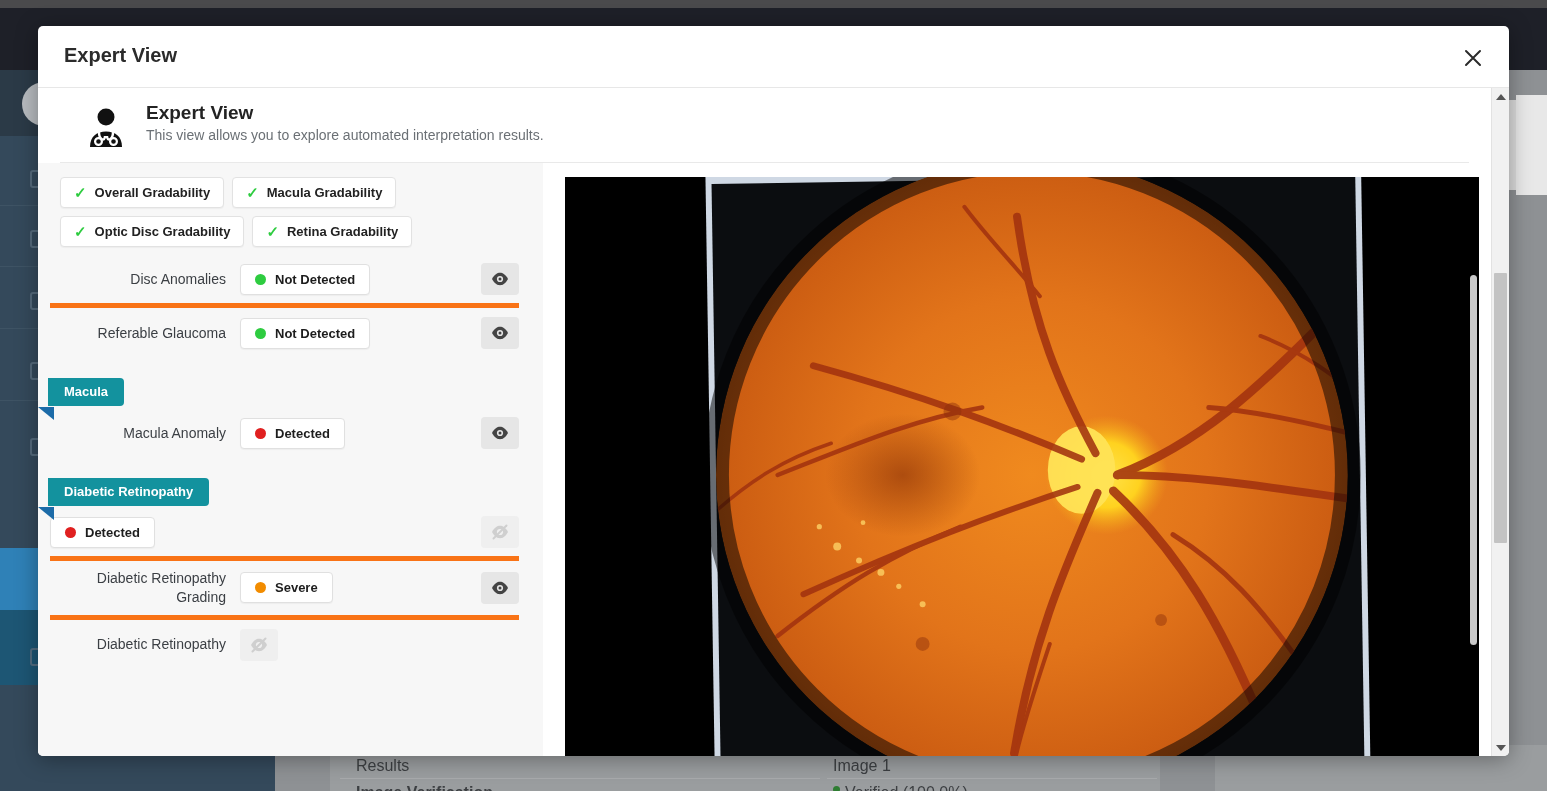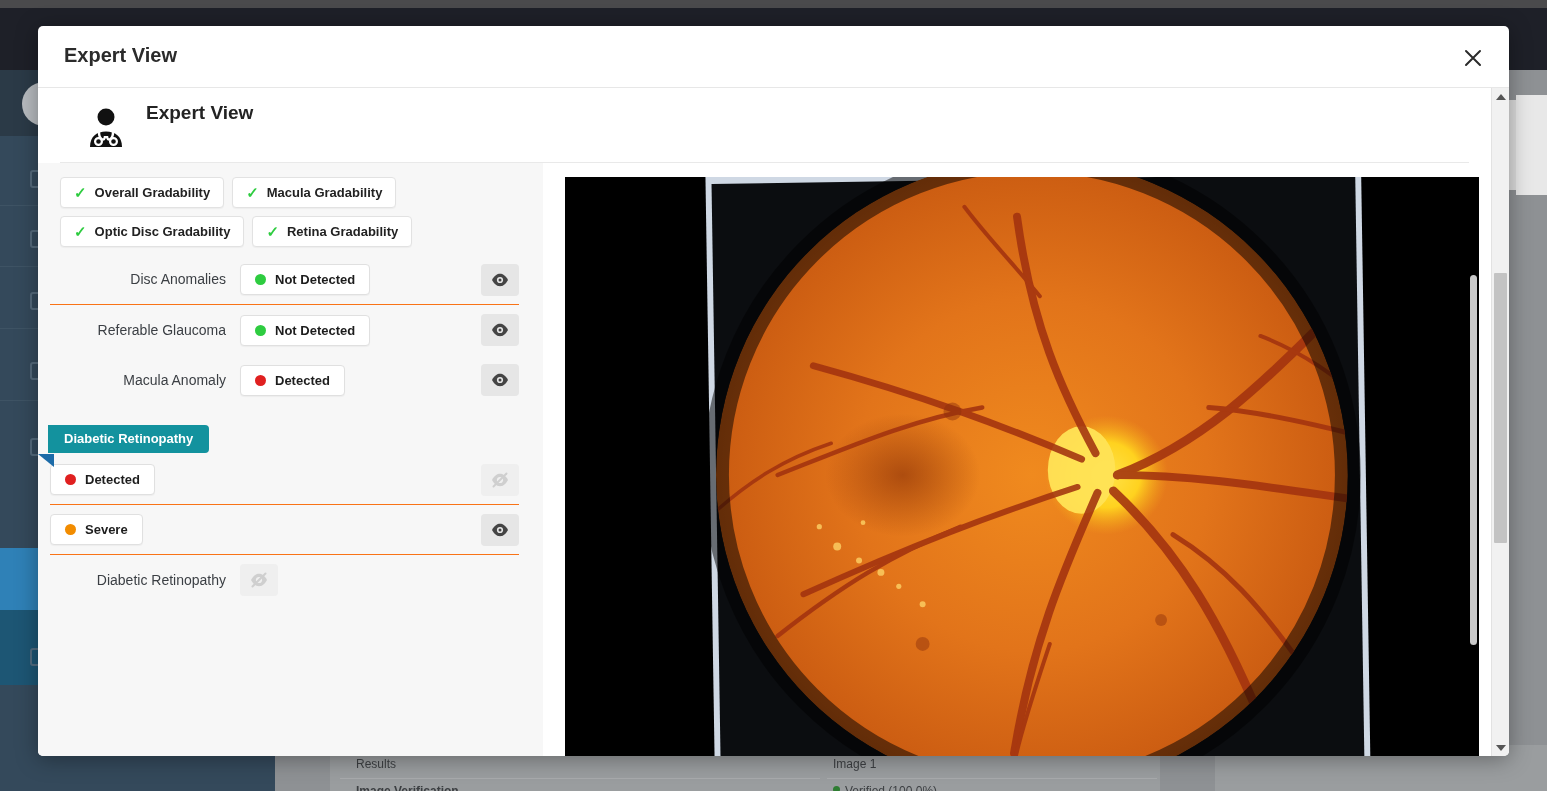--- a/index.html
+++ b/index.html
@@ -50,21 +50,21 @@
   }
   .signout-label {
     position:absolute; left:74px; top:14px;
     font-size:20px; color:#8fa3b0;
   }
 
   .bg-panel-a { position:absolute; left:330px; top:745px; width:500px; height:46px; background:#9a9d9f; }
   .bg-panel-b { position:absolute; left:827px; top:745px; width:333px; height:46px; background:#9a9d9f; }
   .bg-panel-c { position:absolute; left:1215px; top:745px; width:332px; height:46px; background:#9a9d9f; }
   .bg-label {
-    position:absolute; font-size:12px; color:#3c3f42;
+    position:absolute; font-size:16px; color:#3c3f42;
   }
   .bg-label-bold { font-weight:bold; }
   .bg-rule { position:absolute; height:1px; background:#a8abad; }
   .bg-dot {
     position:absolute; width:7px; height:7px; border-radius:50%; background:#2e7d32;
   }
   .bg-right-card {
     position:absolute; left:1516px; top:95px; width:31px; height:100px;
     background:#e8e8e8;
   }
@@ -155,21 +155,21 @@
     width:0; height:0;
     border-top:13px solid #1c6ba8;
     border-left:16px solid transparent;
   }
 
   
   .rows { padding:0 24px 0 12px; }
   .row {
     display:flex; align-items:center;
     min-height:50px;
-    border-bottom:1px solid #f97316;
+    border-bottom:5px solid #f97316;
     padding:8px 0;
   }
   .row:last-child { border-bottom:none; }
   .row.alert { background:#fdf1f1; border-bottom-color:#f6e3e3; }
   .row-label {
     width:190px; flex:none; text-align:right; padding-right:14px;
     font-size:14px; color:#3b3f44; line-height:1.35;
   }
   .row.alert .row-label { color:#b5524d; }
   .row-value { flex:1; }
@@ -285,20 +285,21 @@
             <circle cx="22" cy="11" r="8.5" fill="#111"></circle>
             <path d="M6 41 C6 30 13 25.5 22 25.5 C31 25.5 38 30 38 41 Z" fill="#111"></path>
             <path d="M15 26 C15 34 21 36 21 30" stroke="#fff" stroke-width="2.4" fill="none"></path>
             <path d="M29 26 C29 34 23 36 23 30" stroke="#fff" stroke-width="2.4" fill="none"></path>
             <circle cx="14.5" cy="35.5" r="3.4" fill="none" stroke="#fff" stroke-width="2.2"></circle>
             <circle cx="29.5" cy="35.5" r="3.4" fill="none" stroke="#fff" stroke-width="2.2"></circle>
           </svg>
         </div>
         <div class="hero-text">
           <h2>Expert View</h2>
+          <p>This view allows you to explore automated interpretation results.</p>
         </div>
       </div>
 
       <div class="columns">
 
         <div class="left-col">
 
           <div class="chips">
             <div class="chip">
               <span class="check">✓</span>
@@ -348,20 +349,24 @@
               <div class="act">
                 <svg width="18" height="18" viewBox="0 0 18 18" aria-hidden="true">
                   <path d="M1 9 C3.6 4.4 6.2 2.8 9 2.8 C11.8 2.8 14.4 4.4 17 9 C14.4 13.6 11.8 15.2 9 15.2 C6.2 15.2 3.6 13.6 1 9 Z" fill="#444"></path>
                   <circle cx="9" cy="9" r="3.1" fill="#e6e6e6"></circle>
                   <circle cx="9" cy="9" r="1.5" fill="#444"></circle>
                 </svg>
               </div>
             </div>
           </div>
 
+          <div class="ribbon-wrap">
+            <div class="ribbon">Macula</div>
+            <div class="ribbon-fold"></div>
+          </div>
           <div class="rows">
             <div class="row">
               <div class="row-label">Macula Anomaly</div>
               <div class="row-value">
                 <span class="pill">
                   <span class="dot" style="background:#e02020"></span>
                   <span>Detected</span>
                 </span>
               </div>
               <div class="act">
@@ -389,20 +394,21 @@
               <div class="act disabled">
                 <svg width="18" height="18" viewBox="0 0 18 18" aria-hidden="true">
                   <path d="M1 9 C3.6 4.4 6.2 2.8 9 2.8 C11.8 2.8 14.4 4.4 17 9 C14.4 13.6 11.8 15.2 9 15.2 C6.2 15.2 3.6 13.6 1 9 Z" fill="#cfcfcf"></path>
                   <circle cx="9" cy="9" r="3.1" fill="#efefef"></circle>
                   <path d="M2.5 15.5 L15.5 2.5" stroke="#cfcfcf" stroke-width="2" stroke-linecap="round"></path>
                 </svg>
               </div>
             </div>
 
             <div class="row">
+              <div class="row-label">Diabetic Retinopathy Grading</div>
               <div class="row-value">
                 <span class="pill">
                   <span class="dot" style="background:#f28c00"></span>
                   <span>Severe</span>
                 </span>
               </div>
               <div class="act">
                 <svg width="18" height="18" viewBox="0 0 18 18" aria-hidden="true">
                   <path d="M1 9 C3.6 4.4 6.2 2.8 9 2.8 C11.8 2.8 14.4 4.4 17 9 C14.4 13.6 11.8 15.2 9 15.2 C6.2 15.2 3.6 13.6 1 9 Z" fill="#444"></path>
                   <circle cx="9" cy="9" r="3.1" fill="#e6e6e6"></circle>

